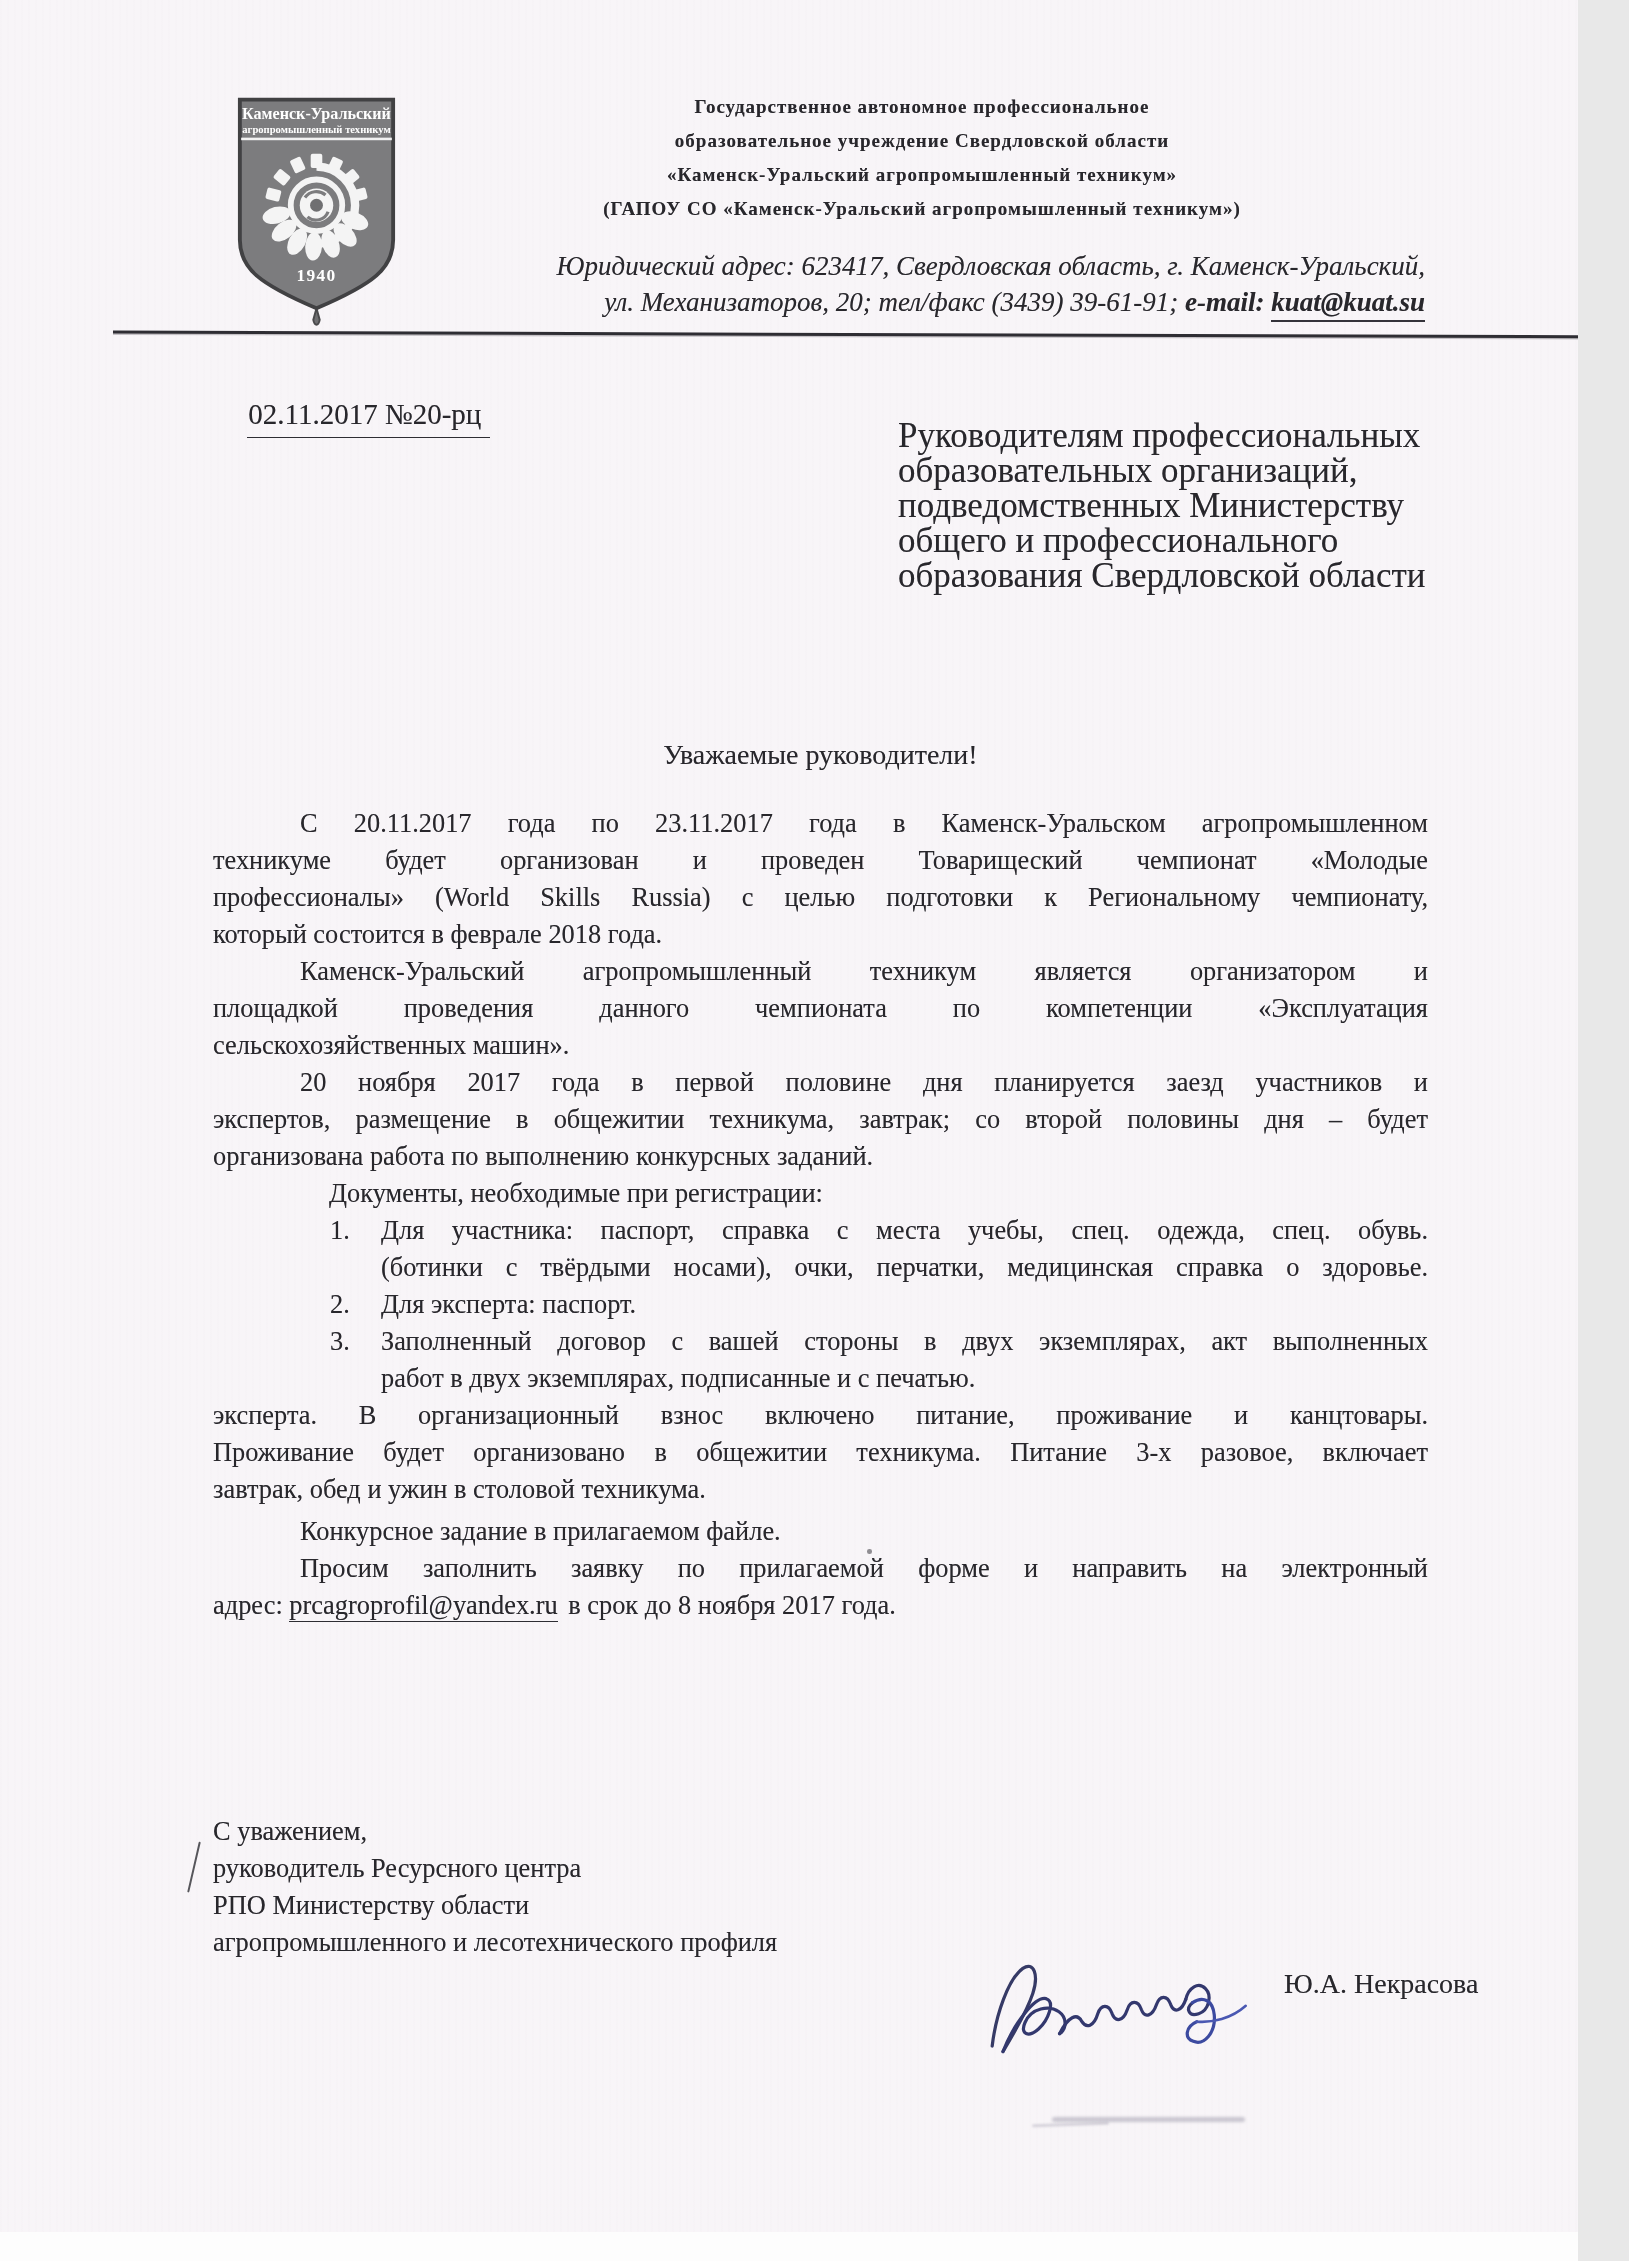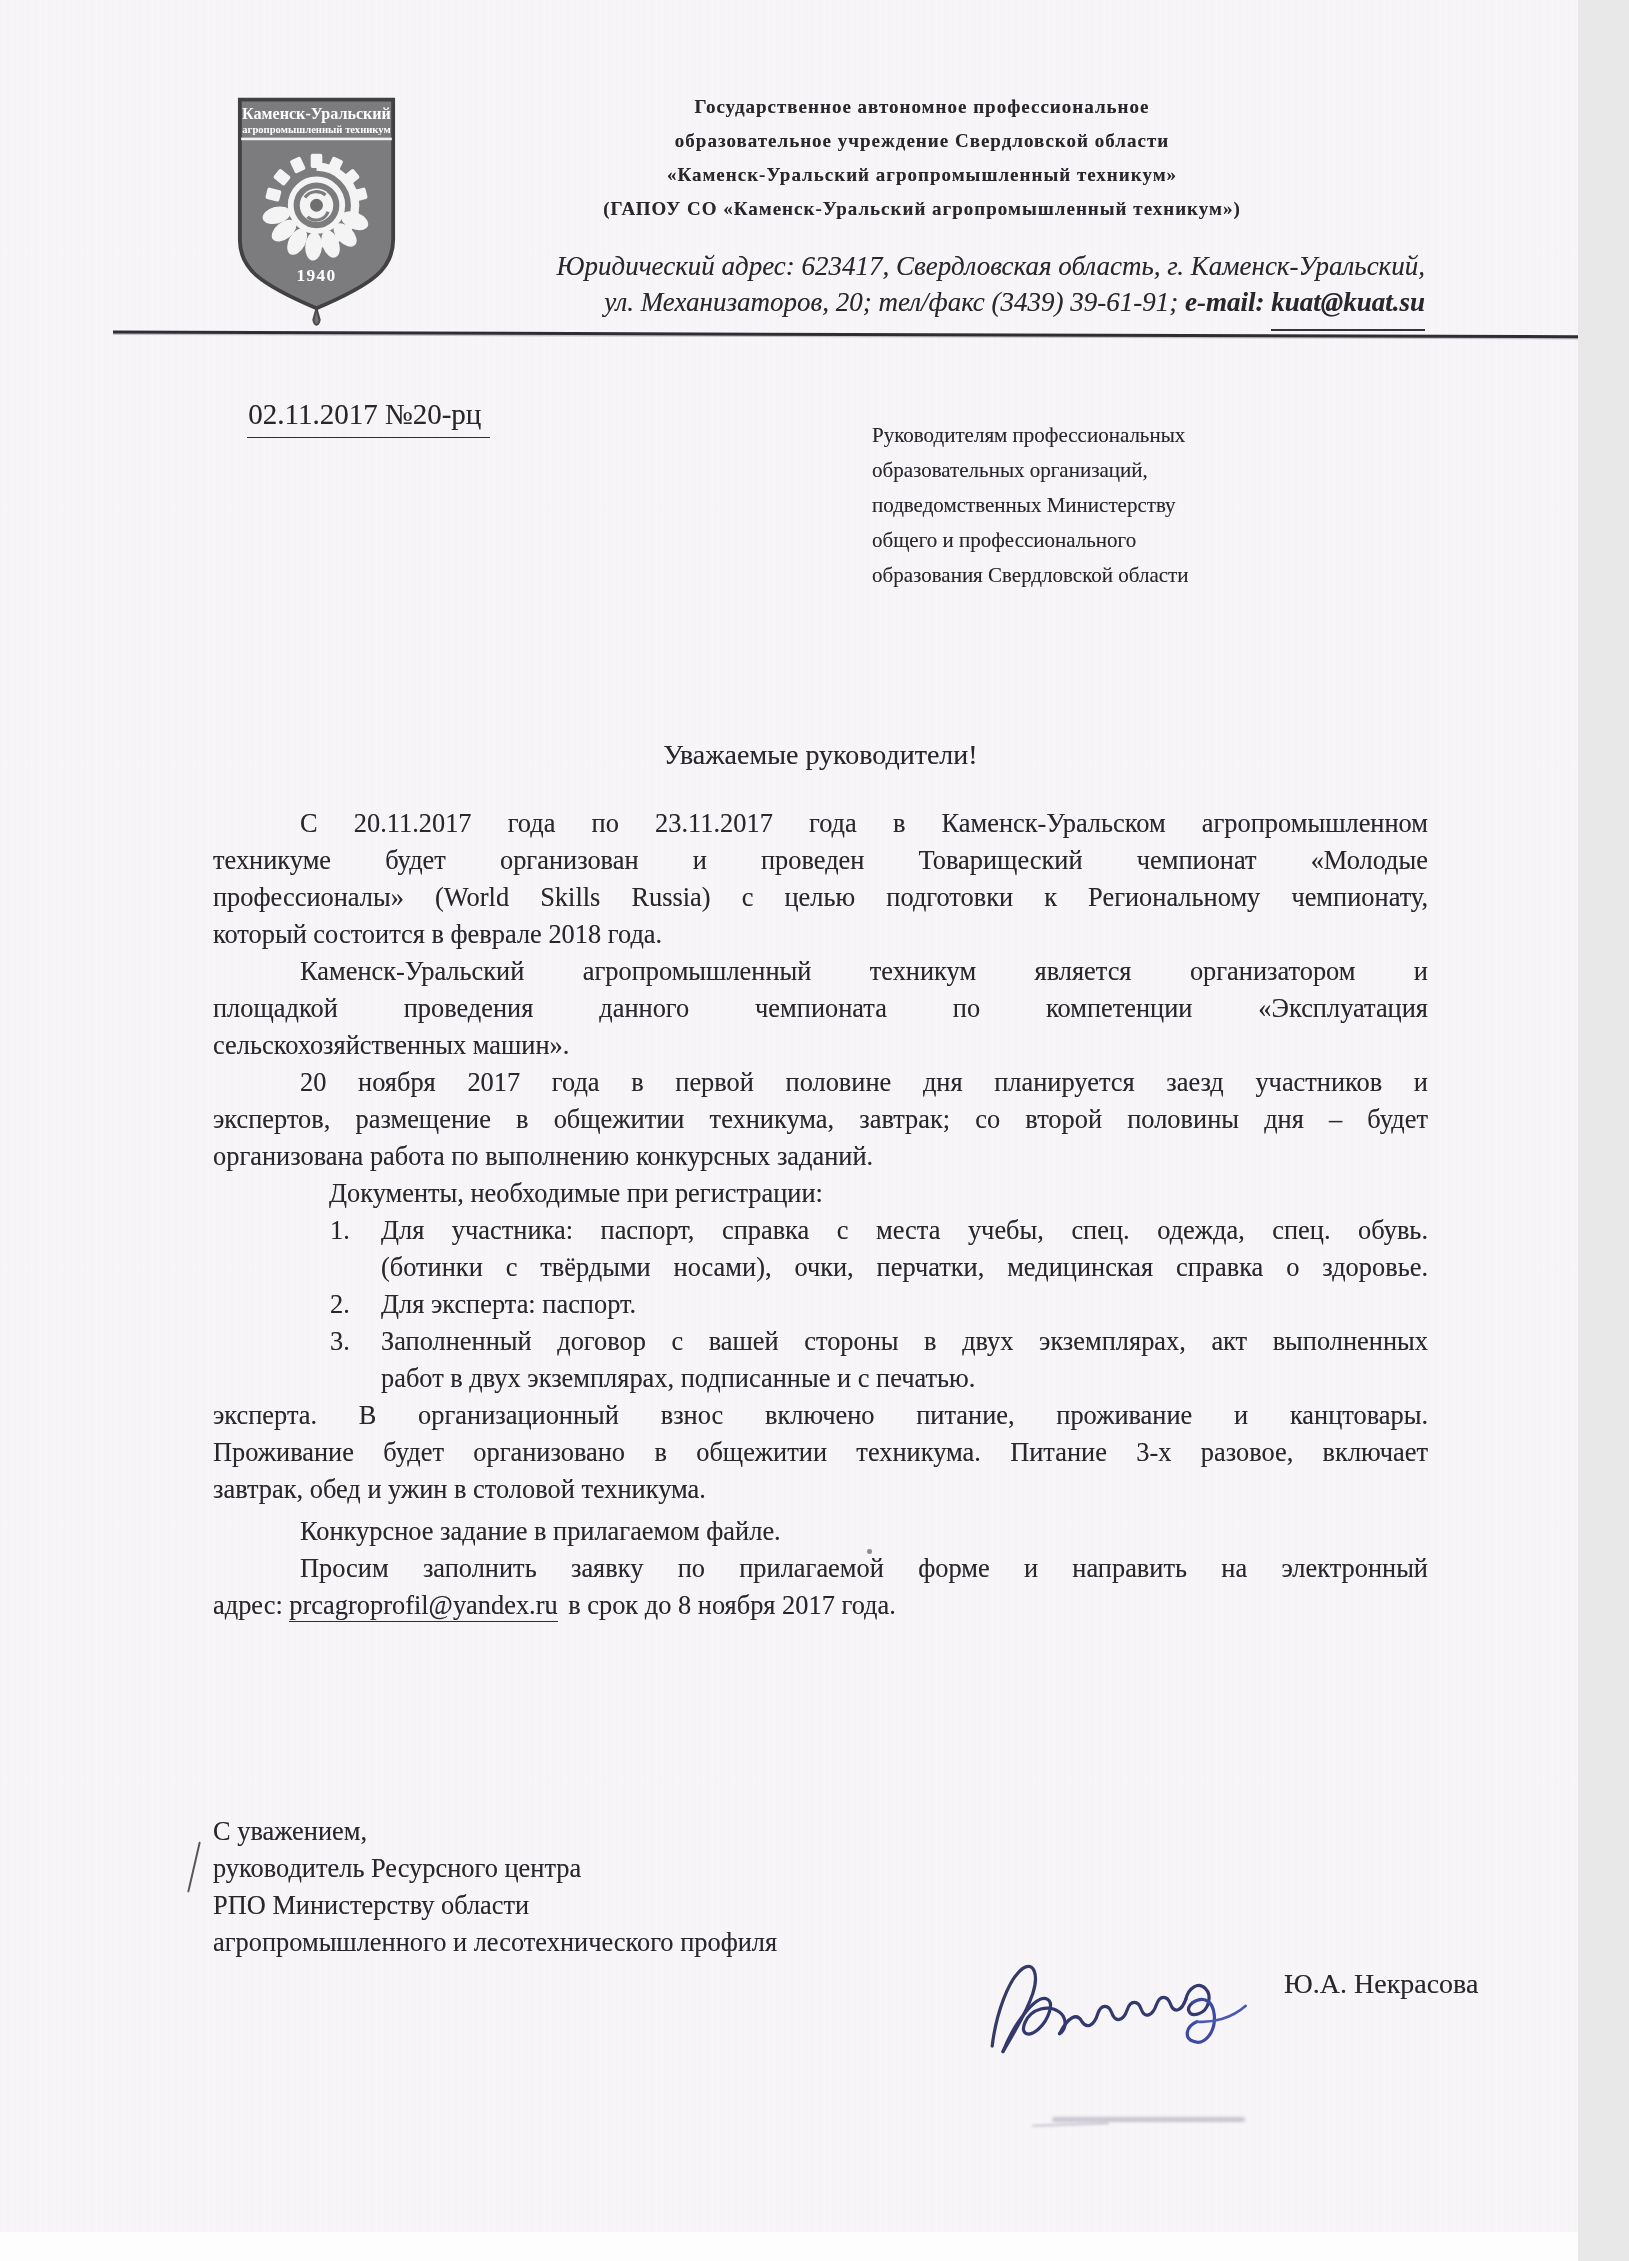--- a/index.html
+++ b/index.html
@@ -22,30 +22,30 @@
 
   
   .crest{ position:absolute; left:236px; top:97px; width:161px; height:232px; }
 
   
   .org-block{ position:absolute; left:419px; top:90px; width:1006px;
     text-align:center; font-weight:bold; font-size:19px; line-height:34px; letter-spacing:1px; }
   .addr-block{ position:absolute; left:419px; top:248px; width:1006px;
     text-align:right; font-style:italic; font-size:27px; line-height:36px; }
   .addr-block .em{ font-weight:bold; }
-  .addr-block .u{ border-bottom:2.6px solid #34333a; padding-bottom:12px; }
+  .addr-block .u{ border-bottom:2.6px solid #34333a; padding-bottom:3px; }
 
   .rule{ position:absolute; left:113px; top:333px; width:1514px; height:2.6px;
     background:#2e2d33; transform:rotate(0.18deg); box-shadow:0 1.3px 0 rgba(46,45,51,.25); }
 
   .refnum{ position:absolute; left:247px; top:398px; font-size:29px; }
   .refnum .u{ display:inline-block; border-bottom:1.9px solid #2e2d33; padding:0 9px 6.4px 1.3px; }
 
-  .addressee{ position:absolute; left:872px; top:418px; width:535px;
-    font-size:21px; line-height:35px; }
+  .addressee{ position:absolute; left:898px; top:418px; width:535px;
+    font-size:35px; line-height:35px; }
 
   .salutation{ position:absolute; left:213px; top:739px; width:1215px;
     text-align:center; font-size:28px; }
 
   .bodytext{ position:absolute; left:213px; top:805px; width:1215px;
     font-size:26.4px; line-height:37px; }
   .l{ display:block; text-align:justify; text-align-last:left; }
   .l.f{ text-align-last:justify; }
   .ind{ padding-left:87px; }
   .hd{ padding-left:116px; }

